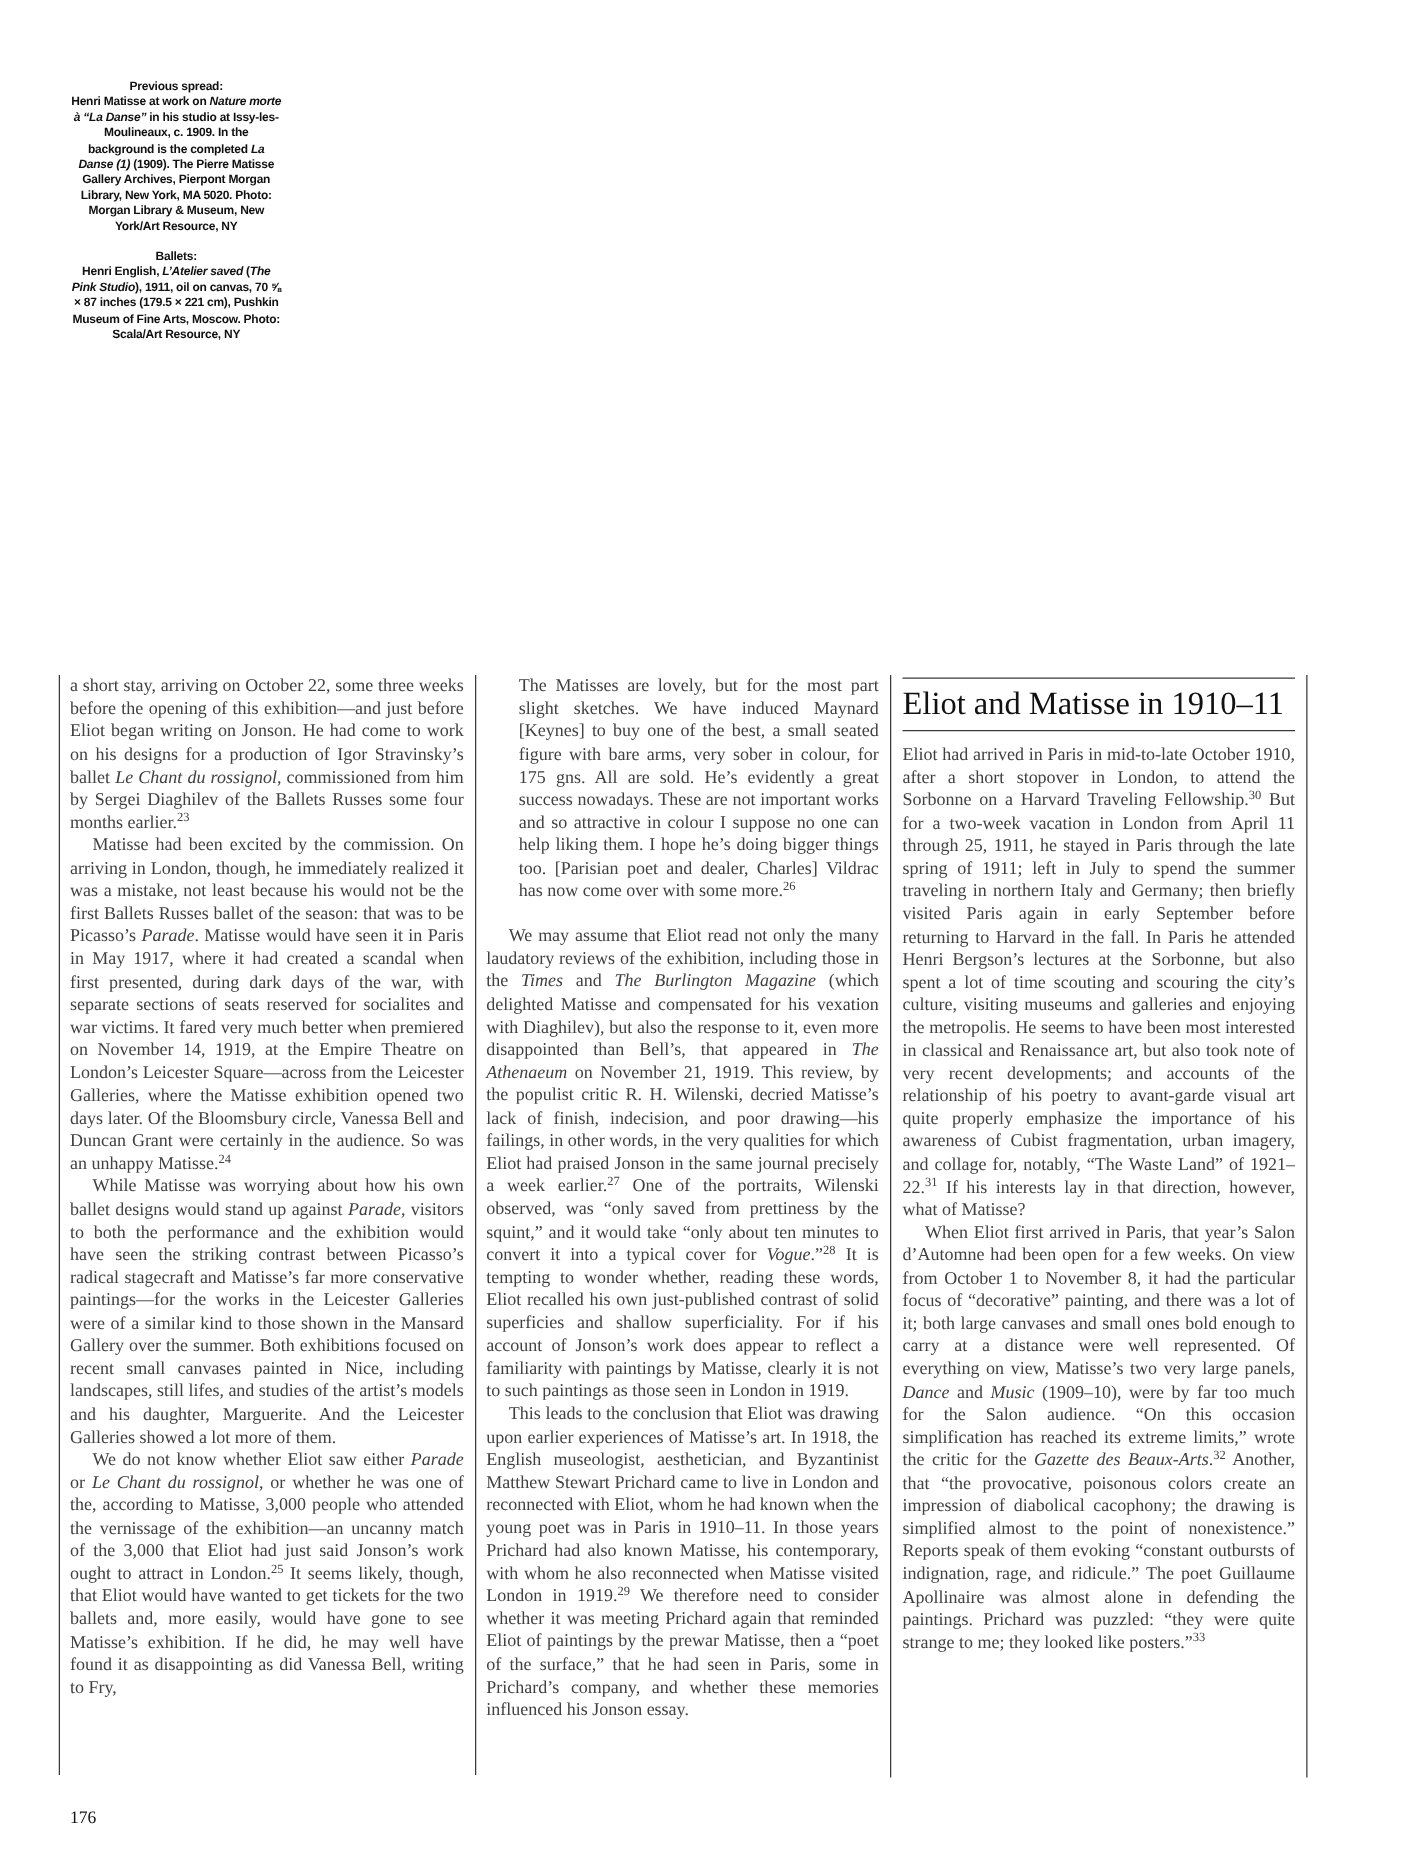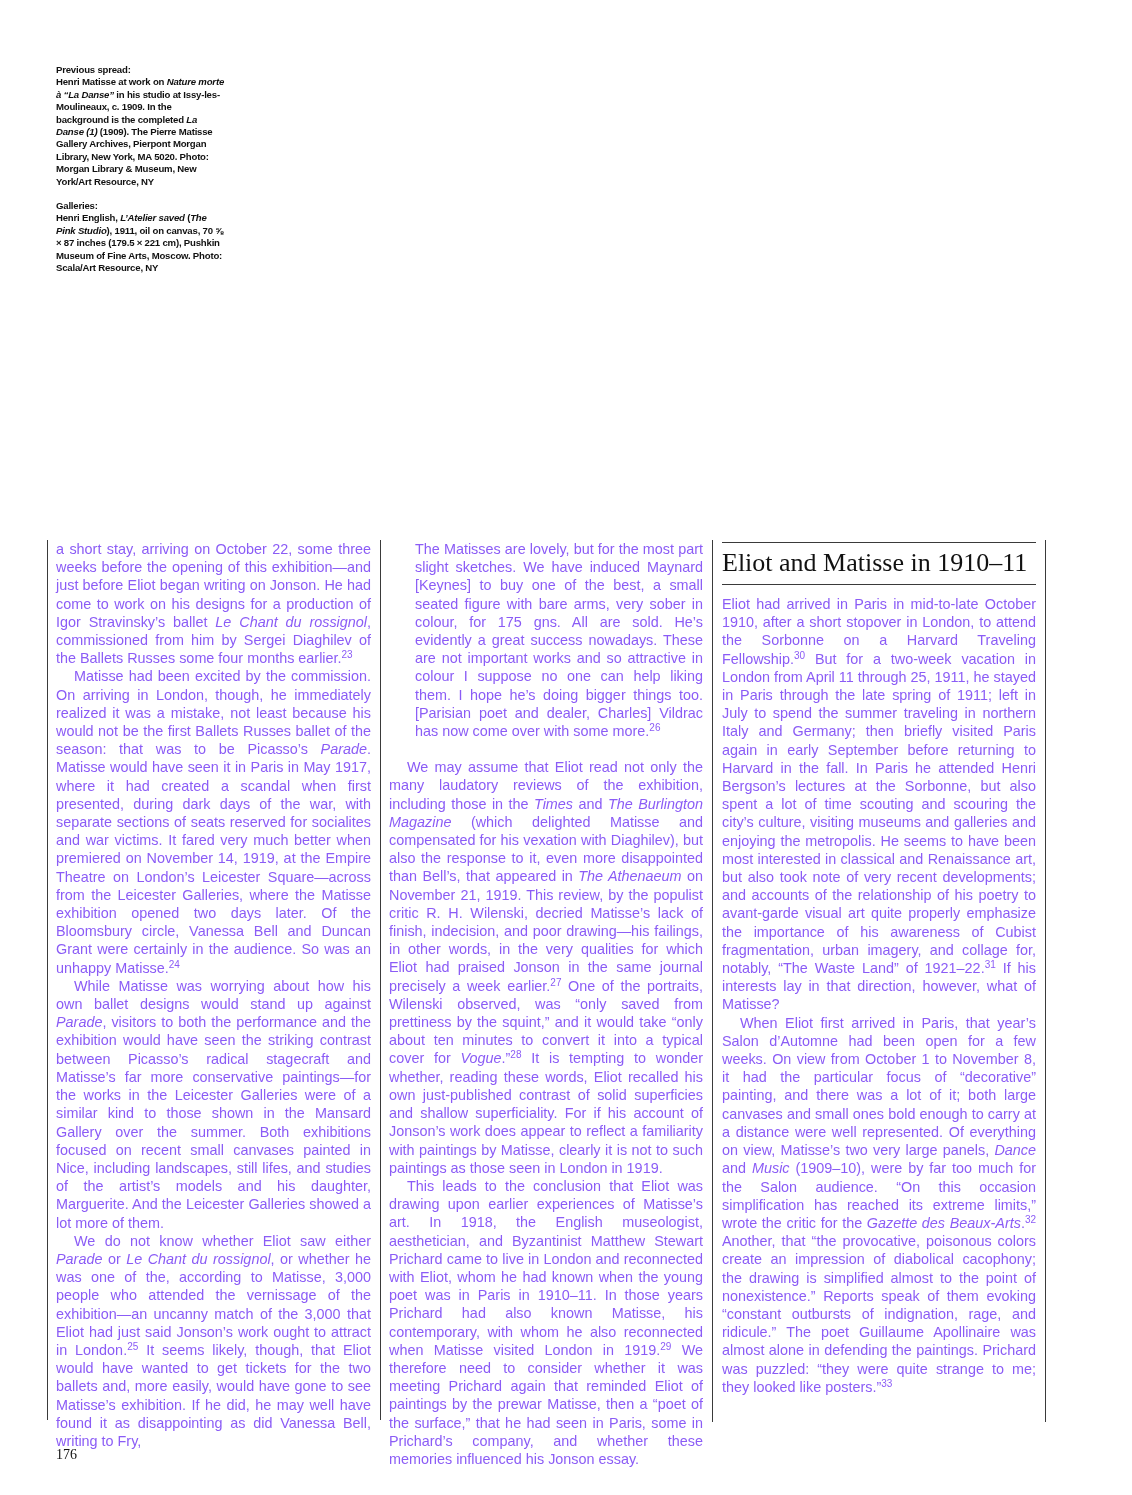--- a/index.html
+++ b/index.html
@@ -1,22 +1,22 @@
 <!DOCTYPE html>
 <html><head>
 <meta charset="utf-8">
 <style>
   html, body { margin: 0; padding: 0; background: #ffffff; }
   body { width: 1132px; height: 1495px; position: relative; overflow: hidden; color: #1a1a1a; }
   .caption { position: absolute; left: 56px; top: 64px; width: 170px;
     font-family: "Liberation Sans", sans-serif; font-weight: bold; font-size: 9.6px; line-height: 12.4px; letter-spacing: -0.2px; color: #111; }
-  .caption p { margin: 0 0 12px 0; }
+  .caption p { margin: 0 0 12px 0; text-align: center; }
   .caption .i { font-style: italic; }
   .vline { position: absolute; width: 1px; background: #3a3a3a; }
-  .col { position: absolute; top: 540px; font-family: Liberation Sans, sans-serif; font-size: 14.4px; line-height: 18.2px; color: #8b5cf6; text-align: justify; hyphens: manual; }
+  .col { position: absolute; top: 540px; font-family: Liberation Serif, serif; font-size: 14.4px; line-height: 18.2px; color: #404040; text-align: justify; hyphens: manual; }
   .col p { margin: 0; text-indent: 18px; }
   .col p.noindent { text-indent: 0; }
   .col i { font-style: italic; }
   .col sup { font-size: 10px; line-height: 0; vertical-align: 5px; }
   .quote { margin: 0 0 18px 26px !important; text-indent: 0 !important; }
   .head-rule { position: absolute; height: 1px; background: #3a3a3a; }
   .heading { position: absolute; left: 722px; top: 549px; font-family: "Liberation Serif", serif; font-size: 26px; line-height: 28px; color: #111; white-space: nowrap; }
   .pagenum { position: absolute; left: 56px; top: 1447px; font-family: "Liberation Serif", serif; font-size: 14px; color: #111; }
 </style>
 </head>
@@ -25,21 +25,21 @@
 <div class="caption">
   <p>
     <span>Previous spread:</span><br>
     <span>Henri Matisse at work on</span>
     <span class="i">Nature morte à “La Danse”</span>
     <span>in his studio at Issy-les-Moulineaux, c. 1909. In the background is the completed</span>
     <span class="i">La Danse (1)</span>
     <span>(1909). The Pierre Matisse Gallery Archives, Pierpont Morgan Library, New York, MA 5020. Photo: Morgan Library &amp; Museum, New York/Art Resource, NY</span>
   </p>
   <p>
-    <span>Galleries:</span><br>
+    <span>Ballets:</span><br>
     <span>Henri English,</span>
     <span class="i">L’Atelier saved</span>
     <span>(</span><span class="i">The Pink Studio</span><span>), 1911, oil on canvas, 70 ⅝ × 87 inches (179.5 × 221 cm), Pushkin Museum of Fine Arts, Moscow. Photo: Scala/Art Resource, NY</span>
   </p>
 </div>
 
 <div class="vline" style="left:47px; top:540px; height:880px;"></div>
 <div class="vline" style="left:380px; top:540px; height:880px;"></div>
 <div class="vline" style="left:712px; top:540px; height:882px;"></div>
 <div class="vline" style="left:1045px; top:540px; height:882px;"></div>

